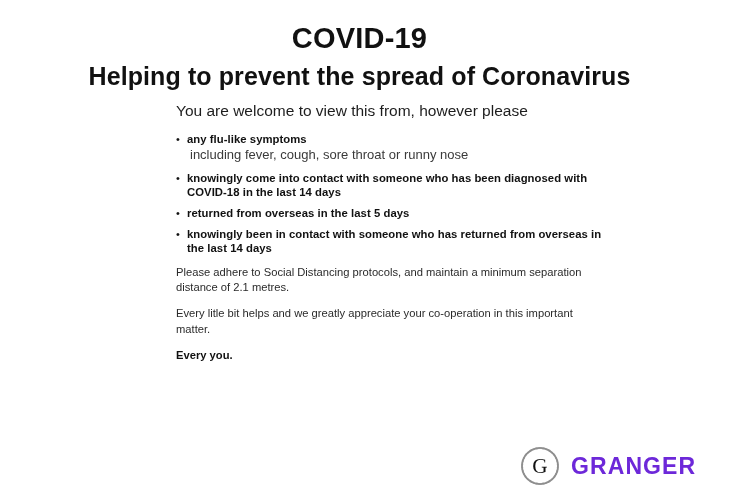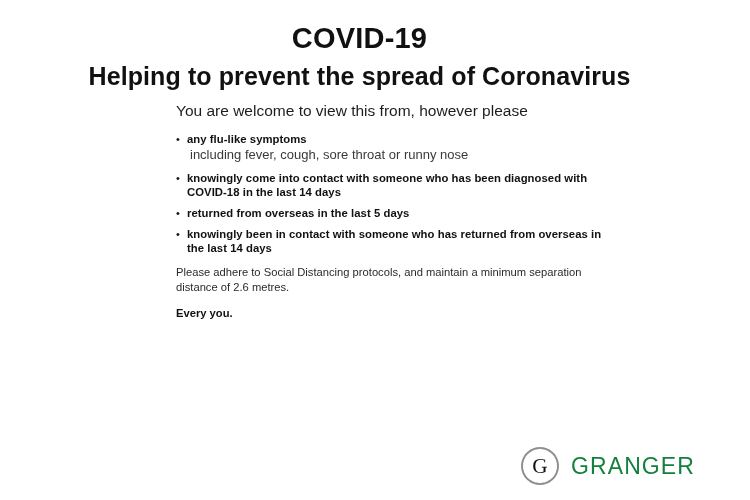--- a/index.html
+++ b/index.html
@@ -133,23 +133,23 @@
     align-items: center;
     gap: 8px;
   }
   .logo-emblem {
     width: 46px;
     height: 46px;
     display: block;
   }
   .logo-word {
     font-size: 23px;
-    font-weight: normal;
+    font-weight: bold;
     letter-spacing: 1.1px;
-    color: #15803d;
+    color: #6d28d9;
     line-height: 1;
   }
 </style>
 </head>
 <body>
 
 <div class="poster">
 
   <div class="heading-block">
     <h1 class="title-main">COVID-19</h1>
@@ -175,21 +175,22 @@
       <li class="bullet-item">
         <span class="bullet-dot">•</span>
         <span class="bullet-main">returned from overseas in the last 5 days</span>
       </li>
       <li class="bullet-item">
         <span class="bullet-dot">•</span>
         <span class="bullet-main">knowingly been in contact with someone who has returned from overseas in the last 14 days</span>
       </li>
     </ul>
 
-    <p class="para">Please adhere to Social Distancing protocols, and maintain a minimum separation distance of 2.6 metres.</p>
+    <p class="para">Please adhere to Social Distancing protocols, and maintain a minimum separation distance of 2.1 metres.</p>
+    <p class="para">Every litle bit helps and we greatly appreciate your co-operation in this important matter.</p>
     <p class="para thanks">Every you.</p>
 
   </div>
 
   <div class="logo">
     <svg class="logo-emblem" viewBox="0 0 100 100">
       <g id="wreath" fill="#8e8e8e">
           <ellipse cx="50.00" cy="11.00" rx="5.2" ry="2.3" fill="#8e8e8e" transform="rotate(0.00 50.00 11.00)"></ellipse>
           <ellipse cx="57.17" cy="11.66" rx="5.2" ry="2.3" fill="#8e8e8e" transform="rotate(10.59 57.17 11.66)"></ellipse>
           <ellipse cx="64.09" cy="13.63" rx="5.2" ry="2.3" fill="#8e8e8e" transform="rotate(21.18 64.09 13.63)"></ellipse>

